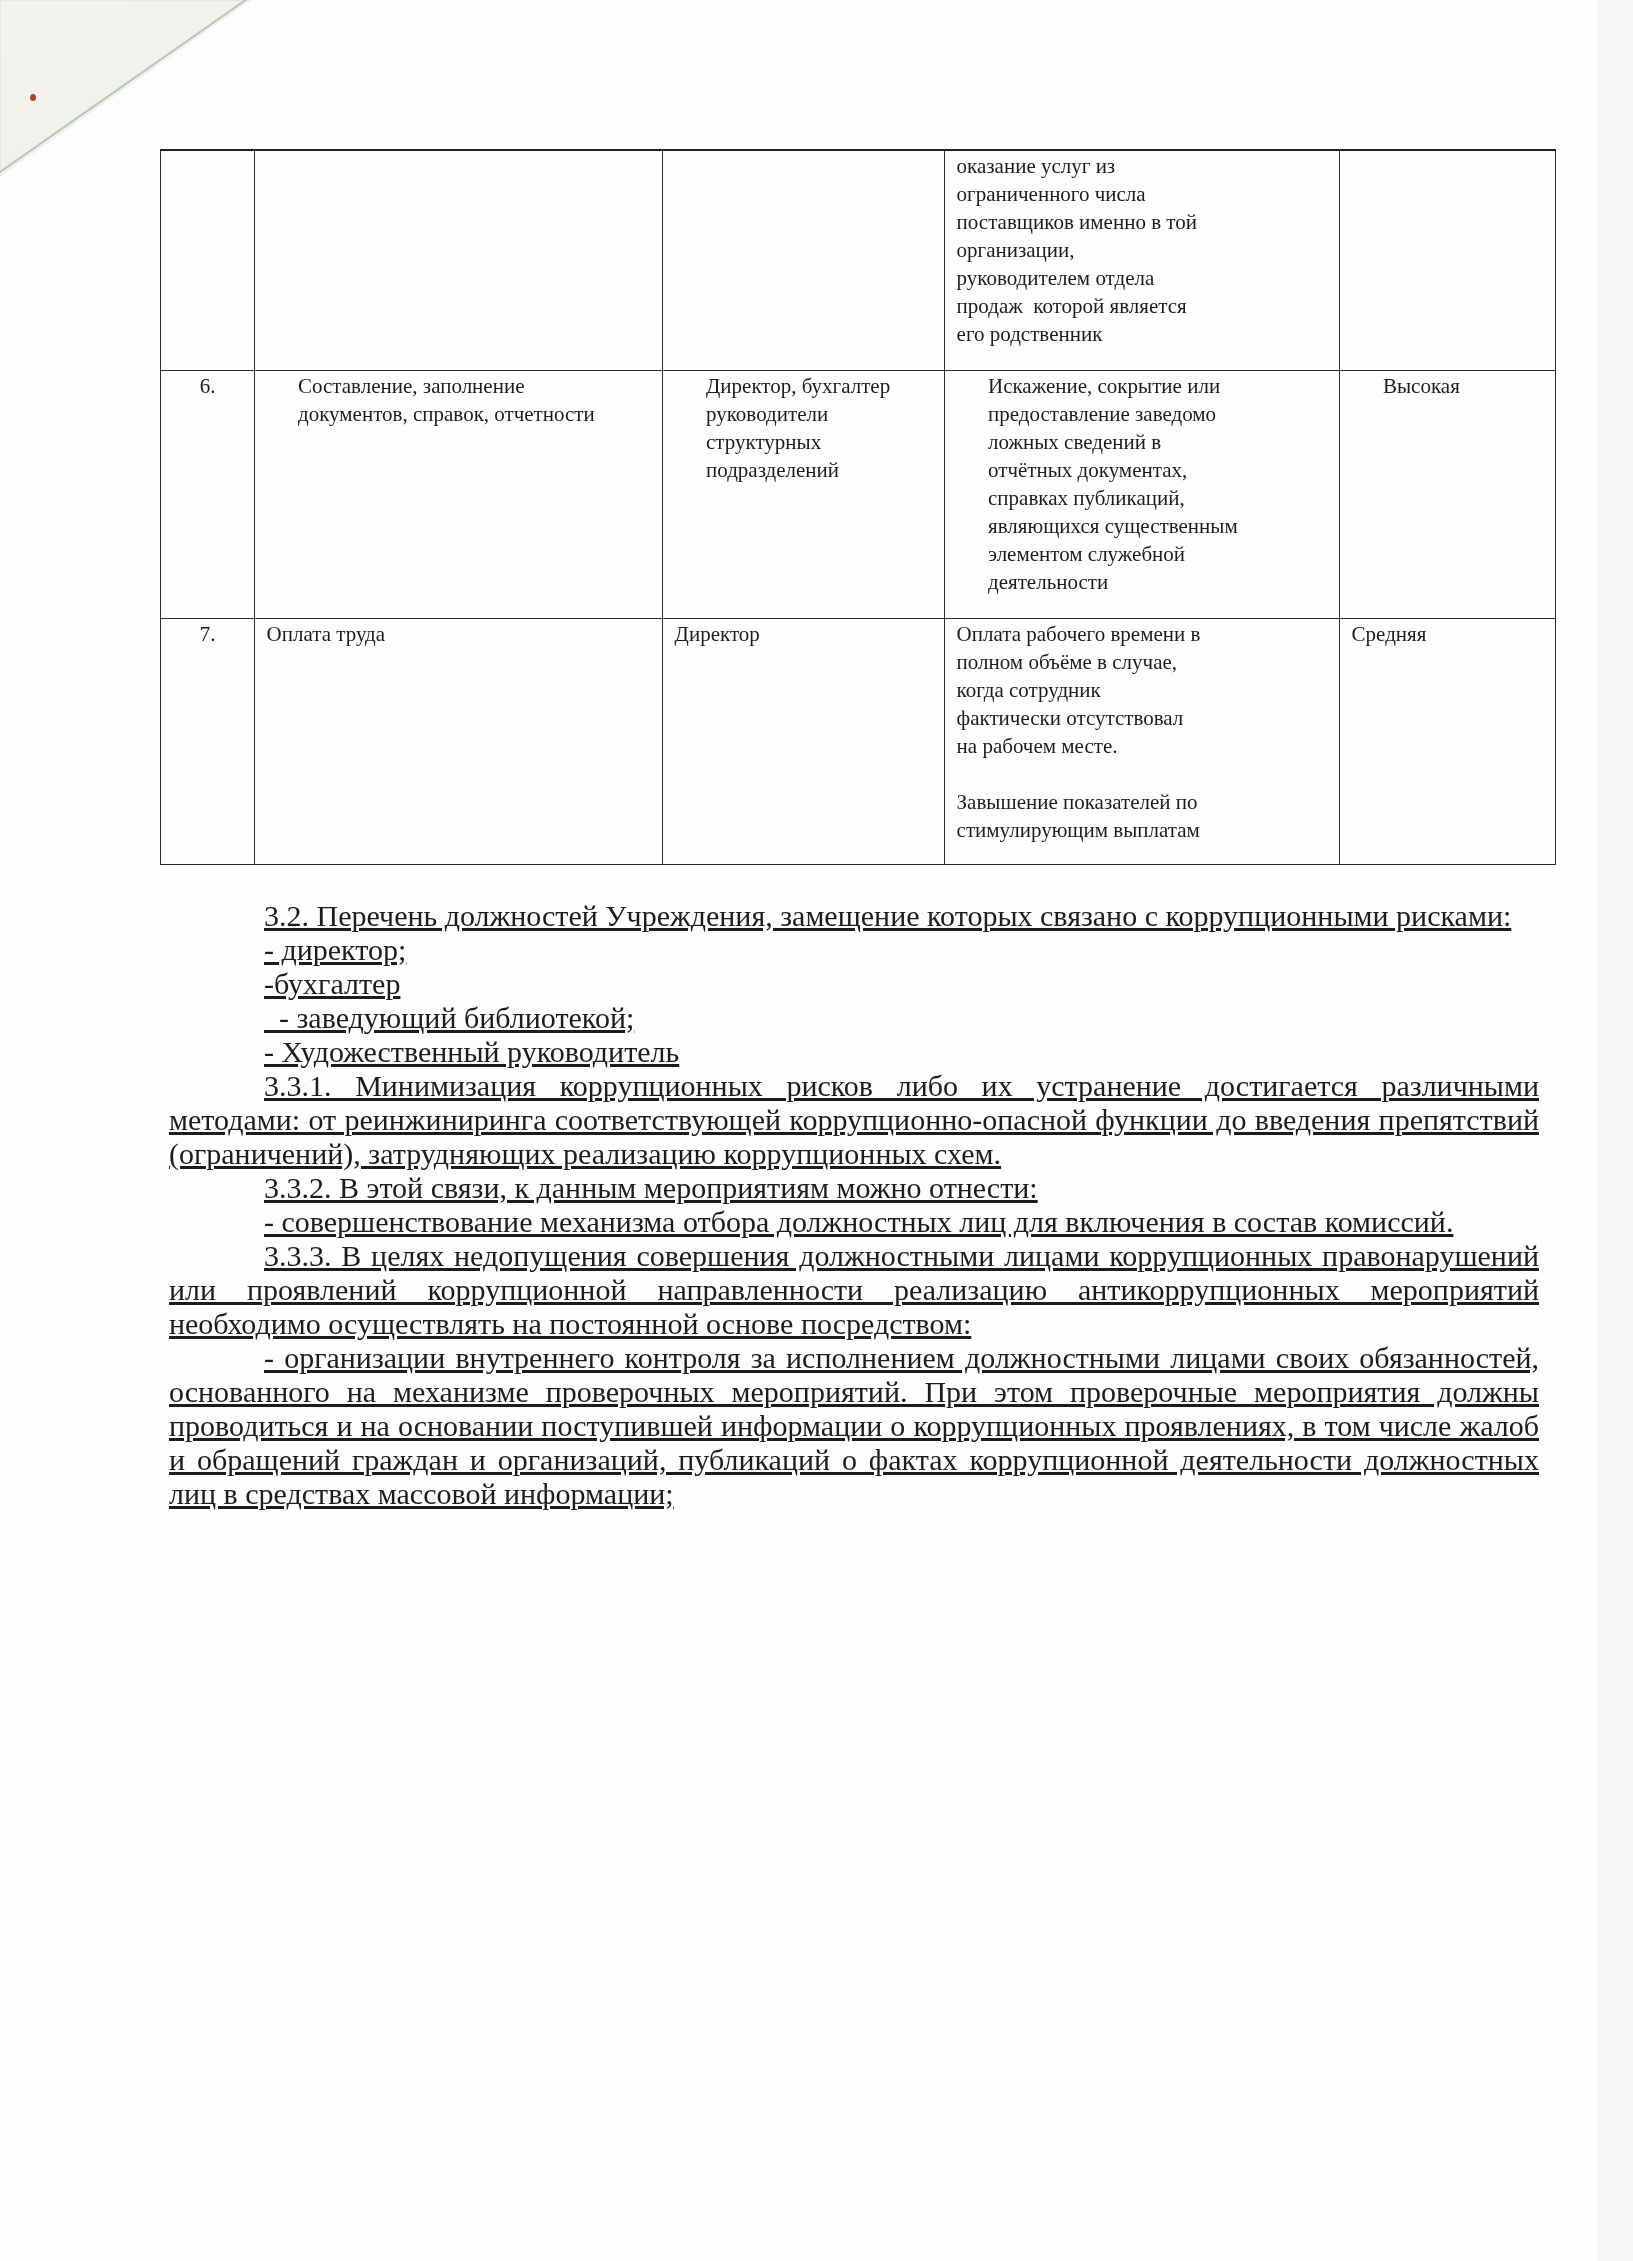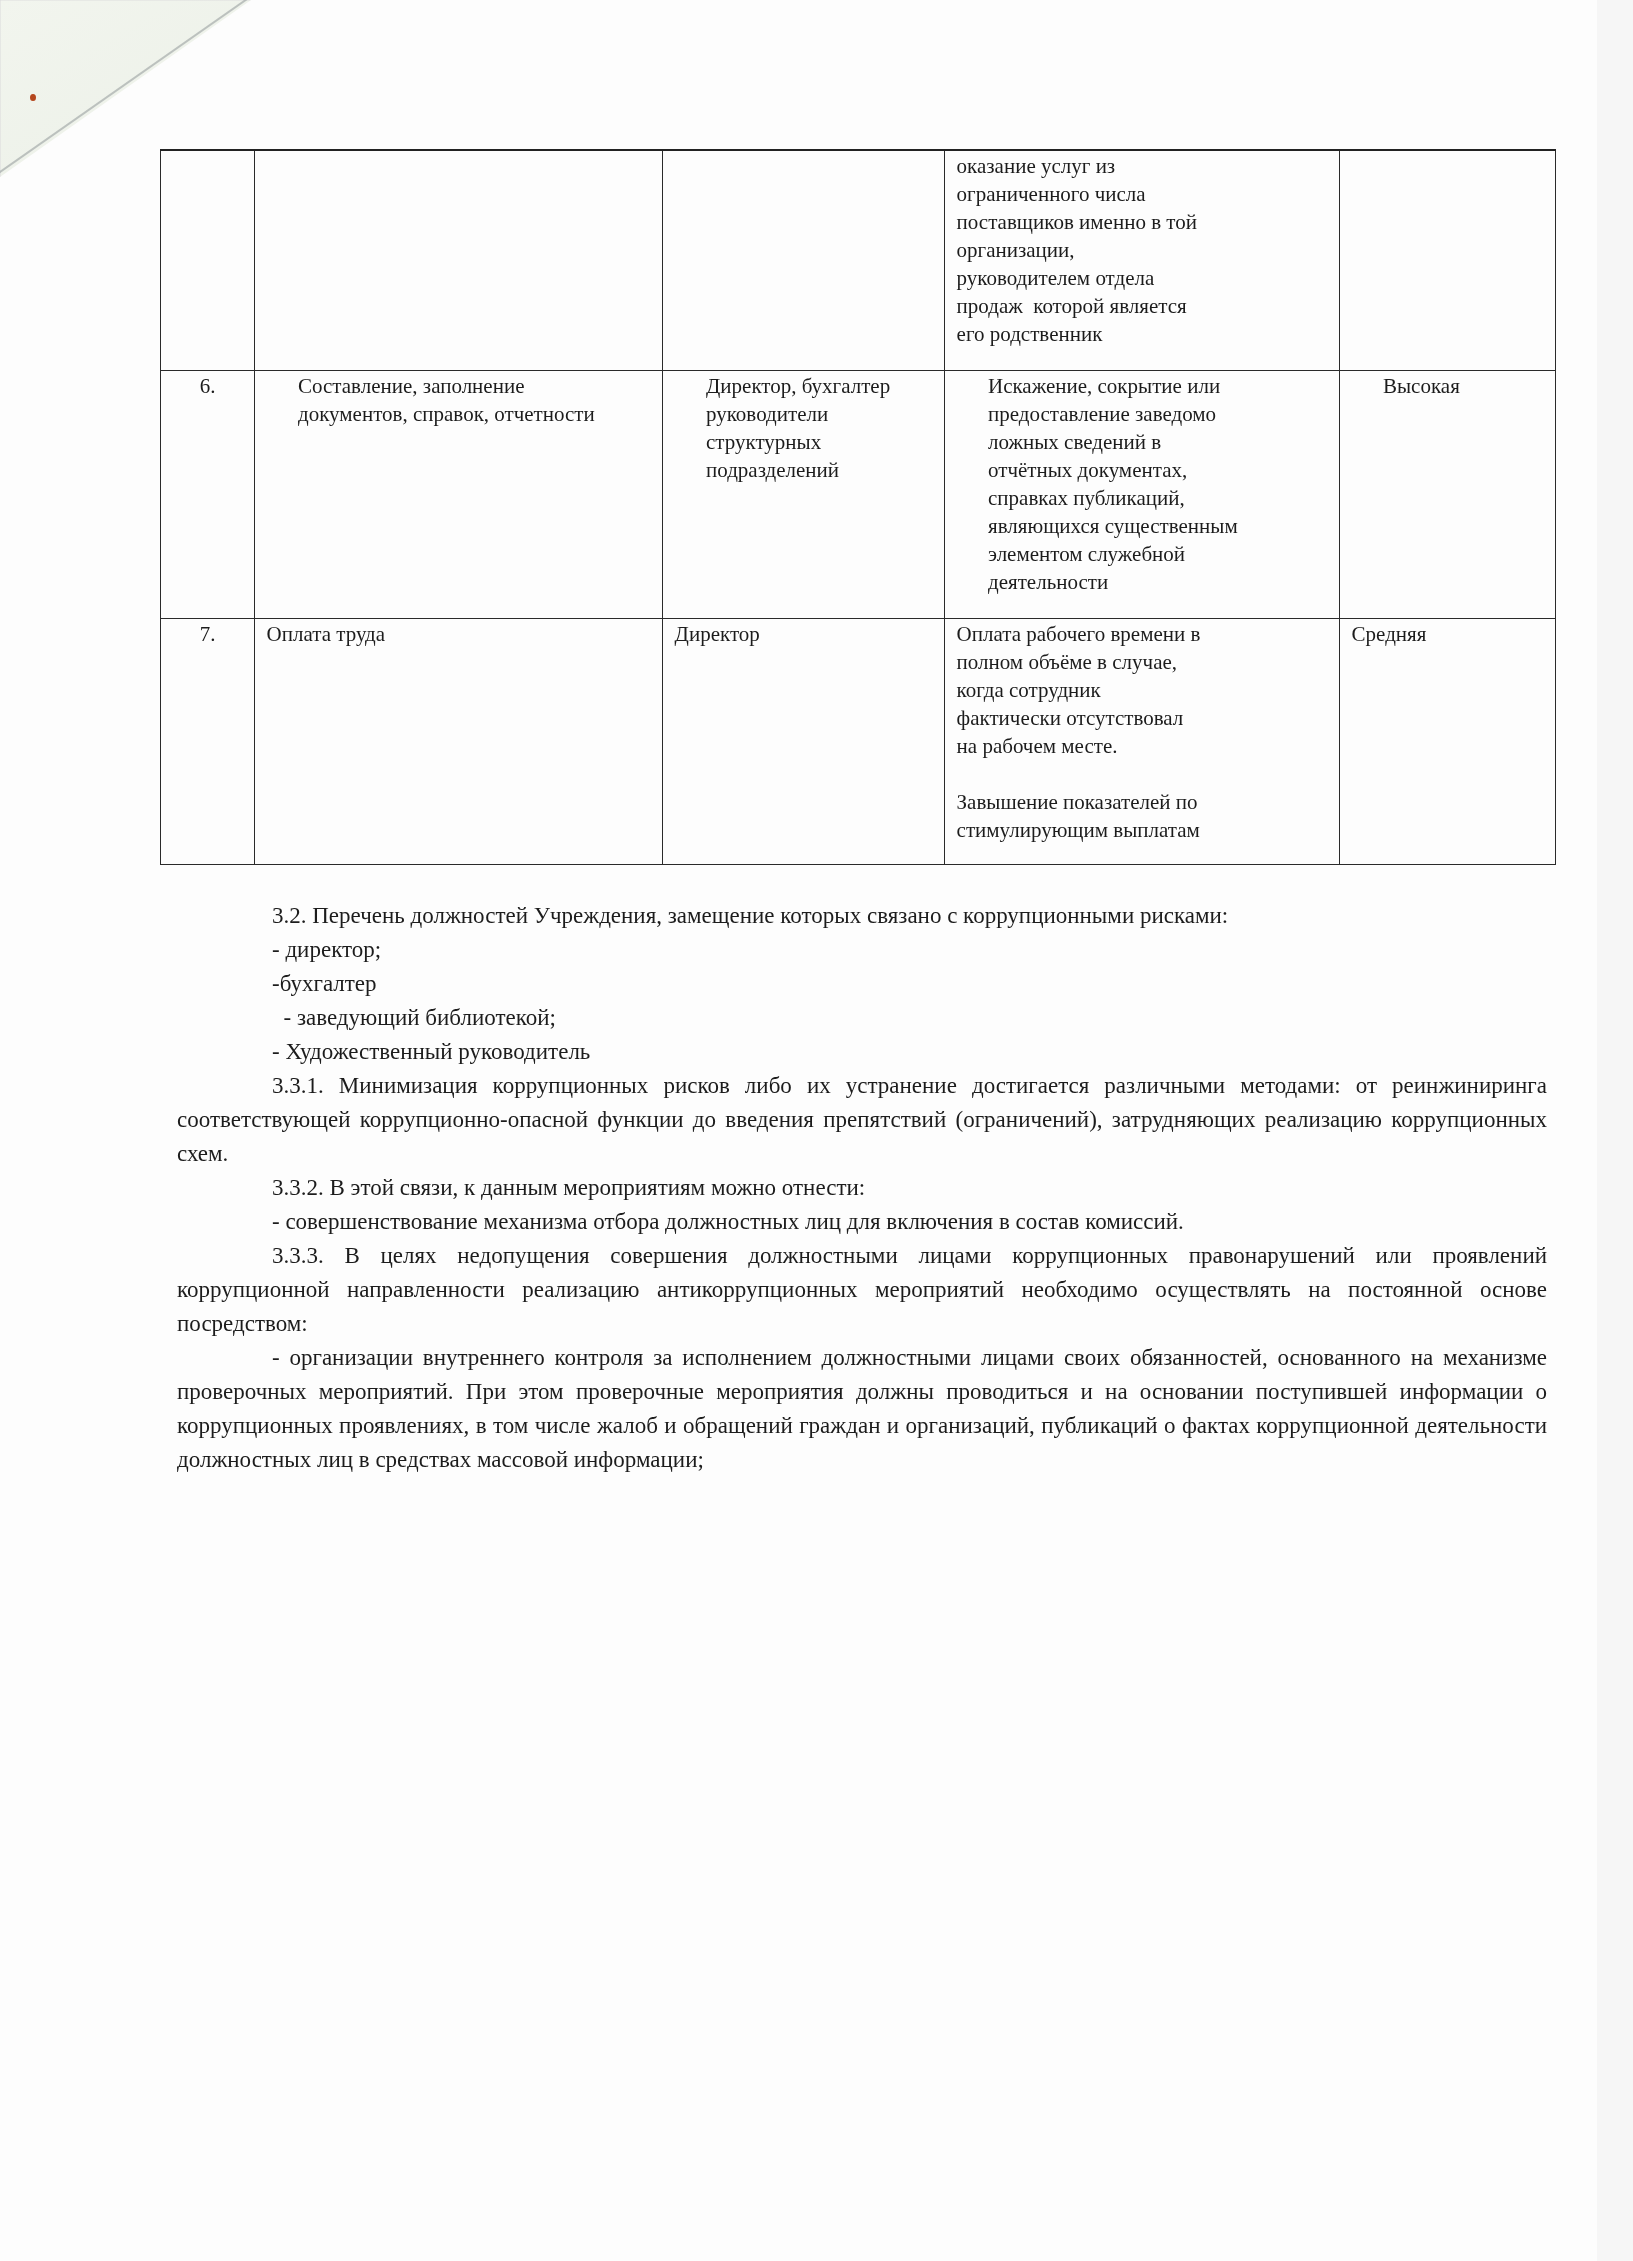--- a/index.html
+++ b/index.html
@@ -53,24 +53,25 @@
   .risk-table tr:first-child td { border-top: 2.6px solid #222; }
   .risk-table td.num { text-align: center; padding-left: 2.6px; padding-right: 2.6px; }
   .risk-table td .line { display: block; }
   .risk-table td .gap { display: block; height: 28px; }
   .row-cont td { height: 216px; }
   .row-6 td { height: 245px; padding-left: 43px; }
   .row-7 td { height: 242px; }
 
   
   .body-text {
-    position: absolute; left: 177px; top: 899px;
+    position: absolute; left: 169px; top: 899px;
     width: 1370px;
-    font-size: 23px;
+    font-size: 30px;
     line-height: 34px;
+    text-decoration: underline;
   }
   .p {
     margin: 0;
     text-align: justify;
     text-indent: 95px;
   }
   .p.tight { text-align: left; }
   .li { margin: 0; padding-left: 95px; text-align: left; }
 </style>
 </head>

